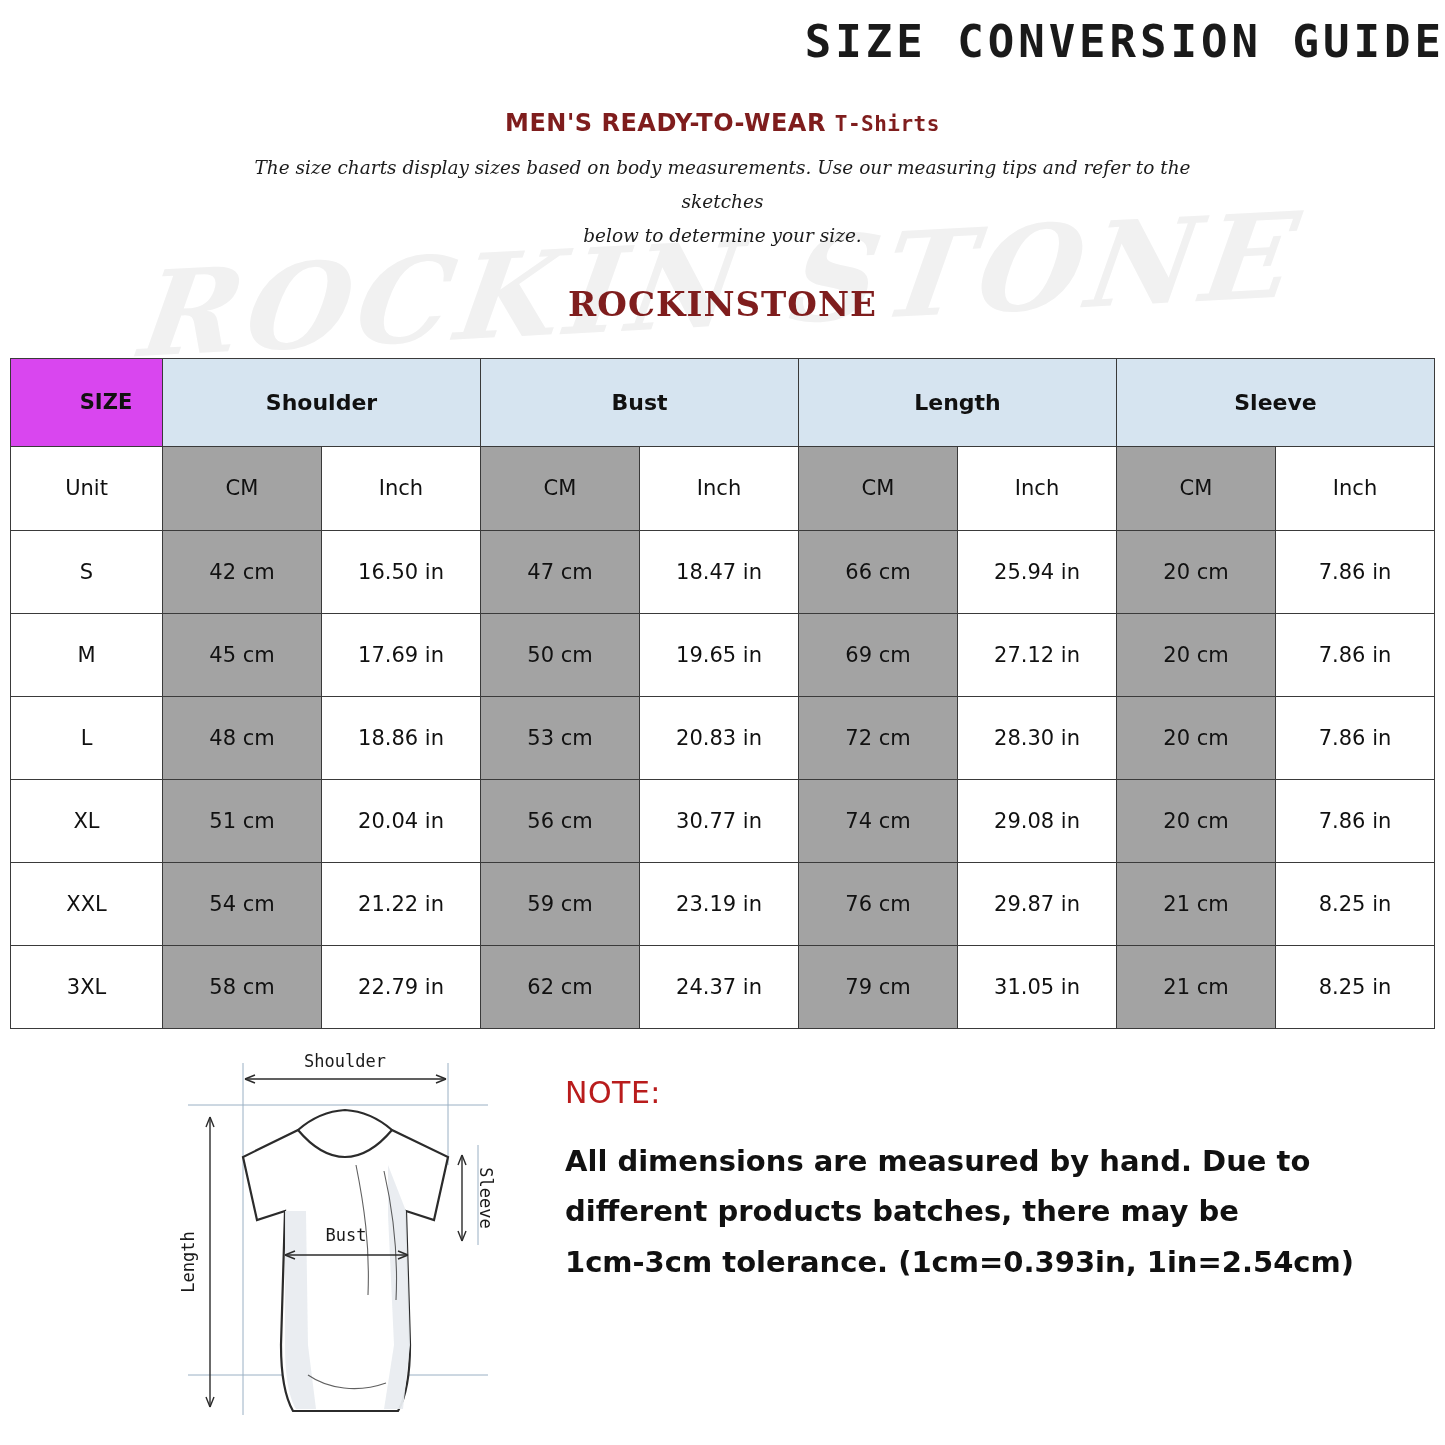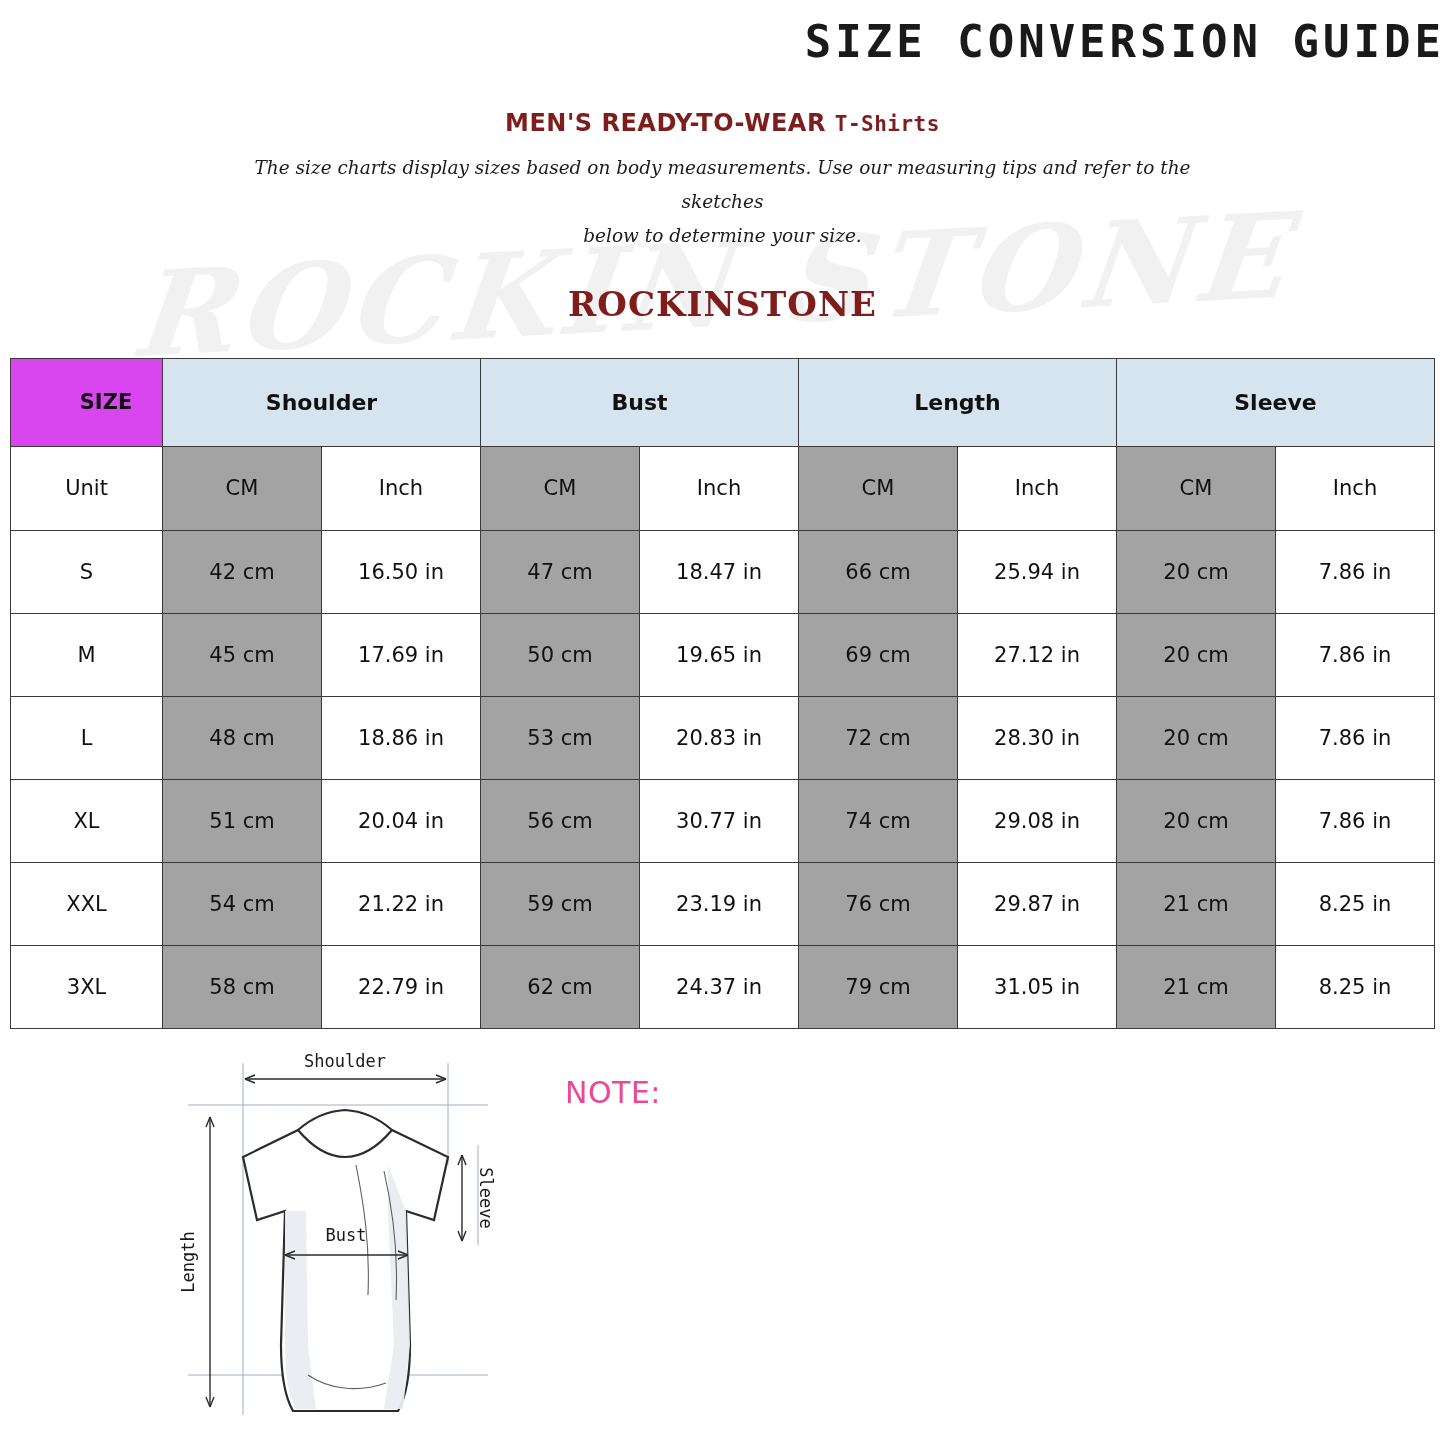--- a/index.html
+++ b/index.html
@@ -132,21 +132,21 @@
     height: 380px;
   }
   .note {
     position: absolute;
     left: 565px;
     top: 30px;
     width: 830px;
   }
   .note-title {
     font-size: 30px;
-    color: #ec4899;
+    color: #b91c1c;
     letter-spacing: 0.5px;
     margin-bottom: 26px;
   }
   .note-body {
     font-size: 29px;
     line-height: 1.75;
     color: #111;
     font-weight: 700;
   }
   .note-body .ln { display: block; white-space: nowrap; }
@@ -345,17 +345,22 @@
             <line x1="314" y1="110" x2="314" y2="196"></line>
             <path d="M314 110 l-4 10 M314 110 l4 10"></path>
             <path d="M314 196 l-4 -10 M314 196 l4 -10"></path>
           </g>
           <text x="332" y="153" font-family="'DejaVu Sans Mono', monospace" font-size="17" fill="#1a1a1a" text-anchor="middle" transform="rotate(90 332 153)">Sleeve</text>
         </svg>
       </div>
 
       <div class="note">
         <div class="note-title">NOTE:</div>
+        <div class="note-body">
+          <span class="ln">All dimensions are measured by hand. Due to</span>
+          <span class="ln">different products batches, there may be</span>
+          <span class="ln">1cm-3cm tolerance. (1cm=0.393in, 1in=2.54cm)</span>
+        </div>
       </div>
 
     </div>
   </div>
 </div>
 
 </body></html>

